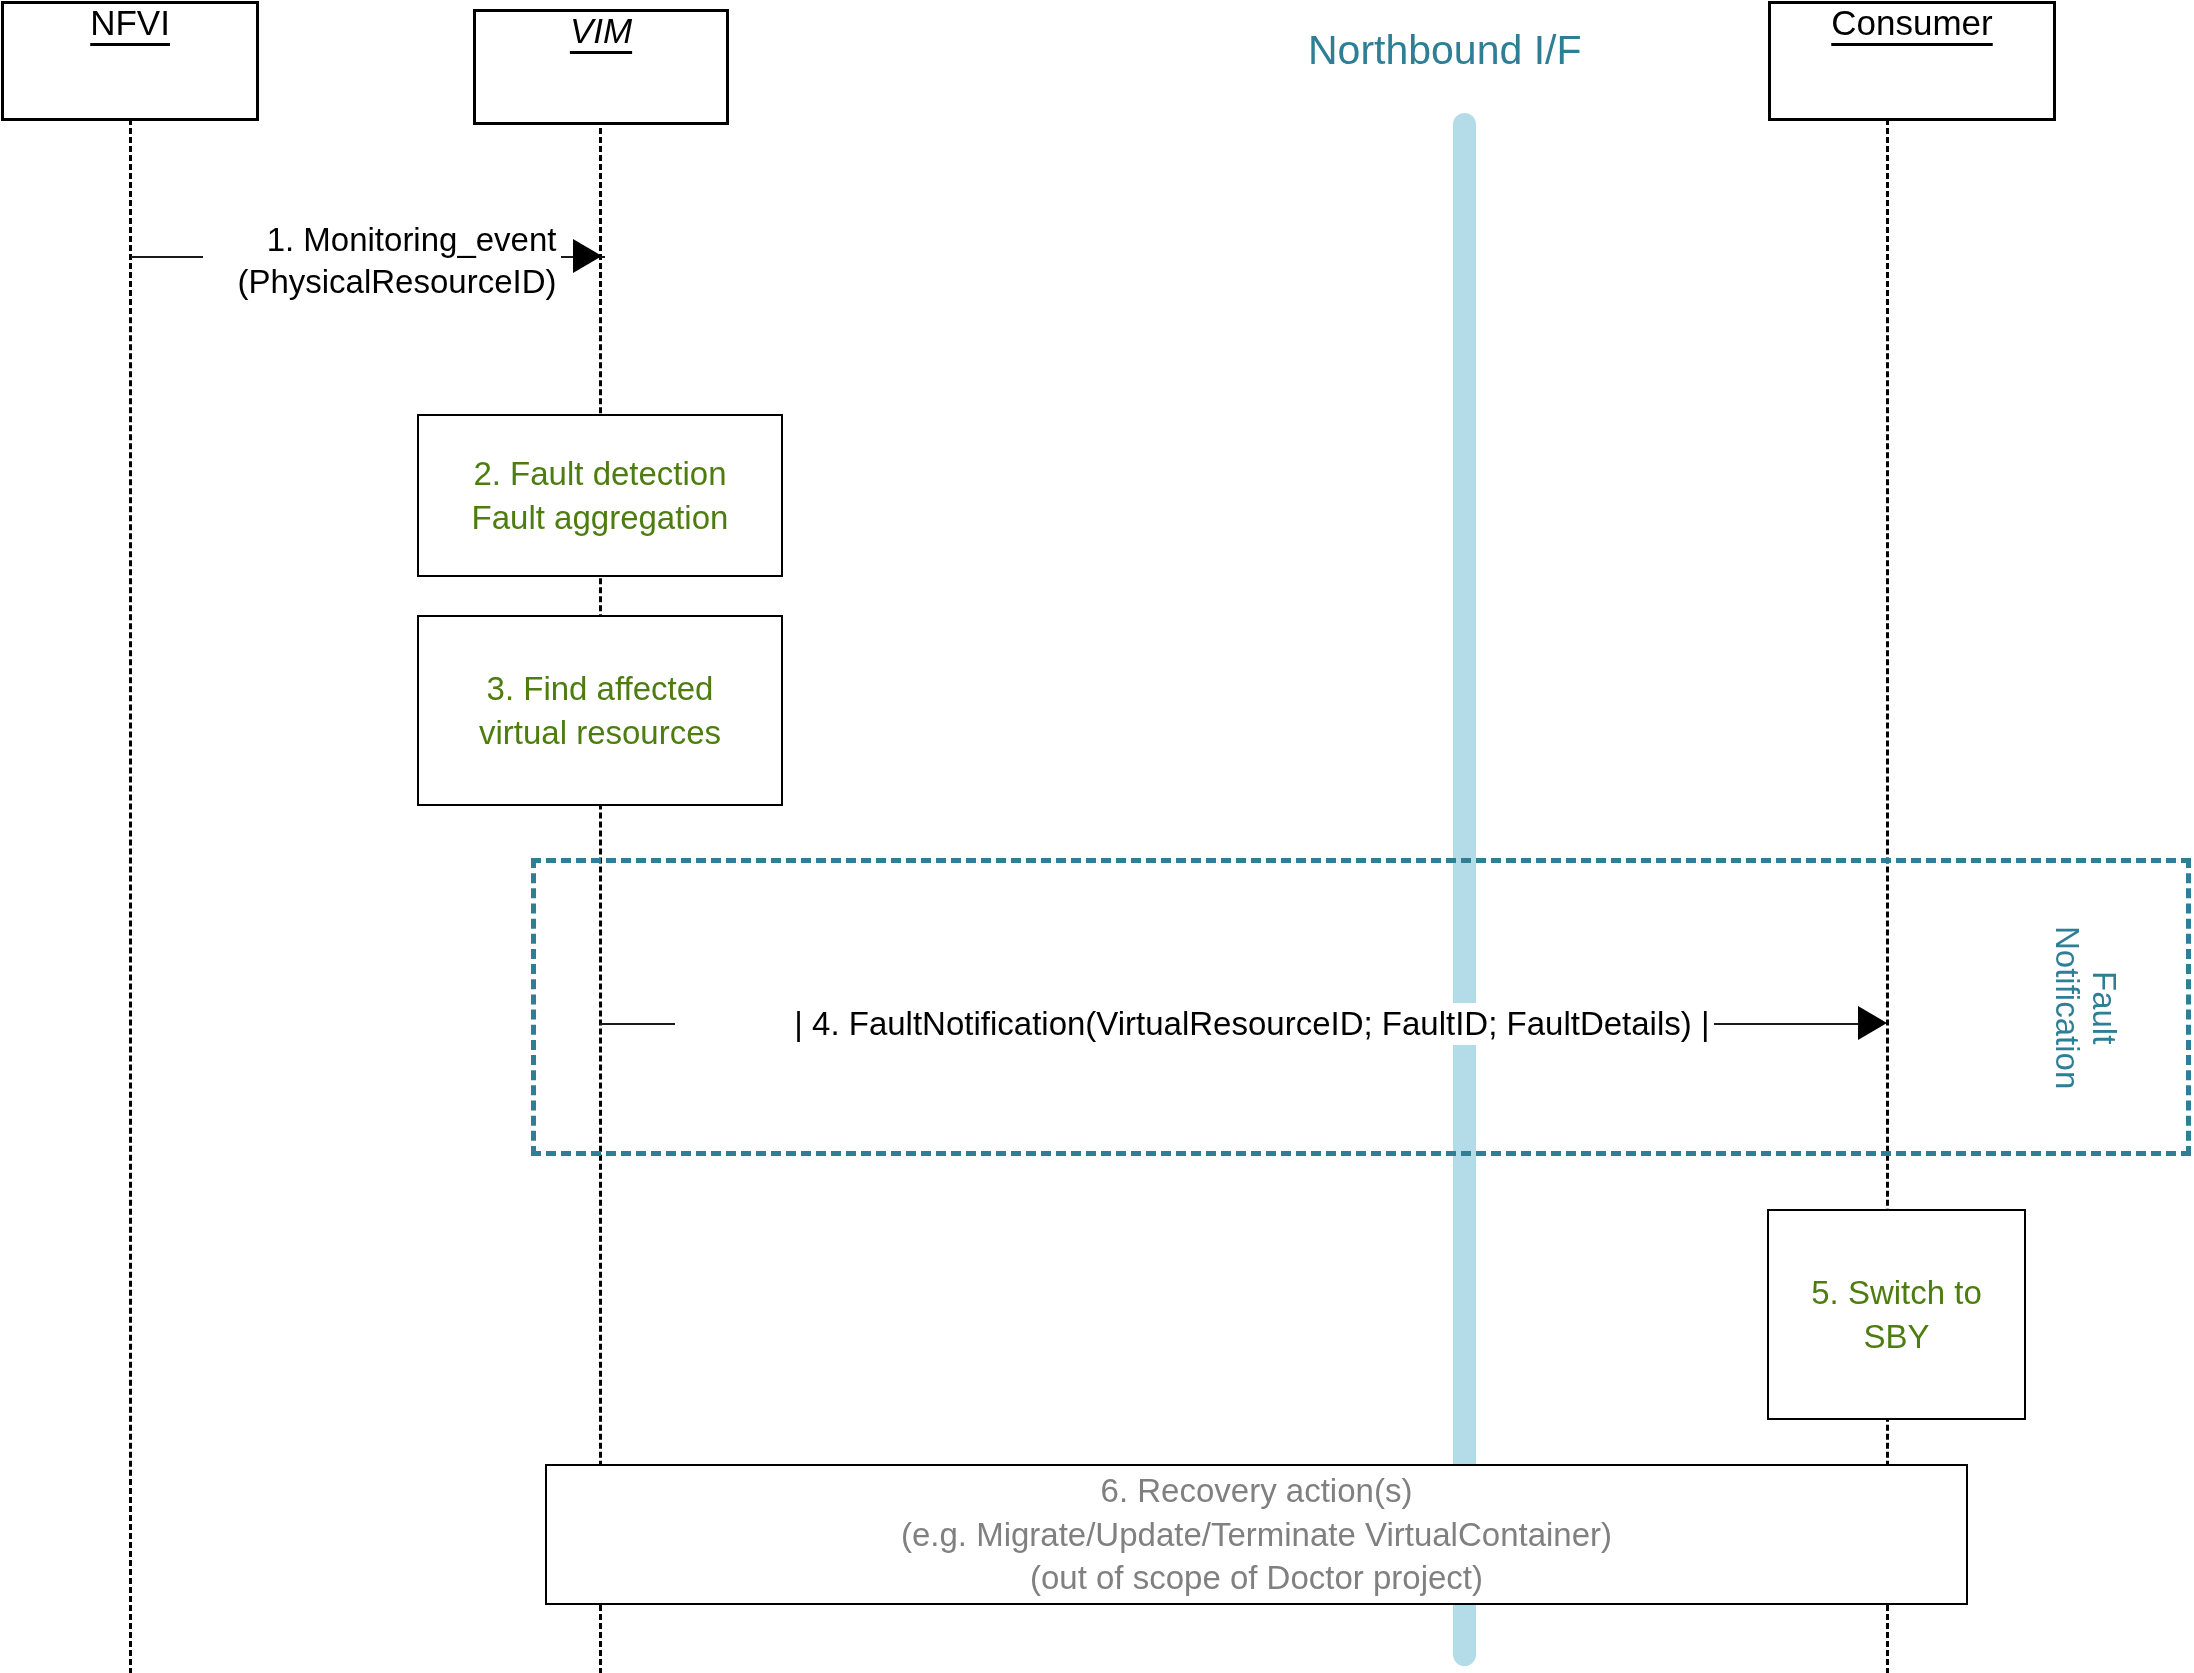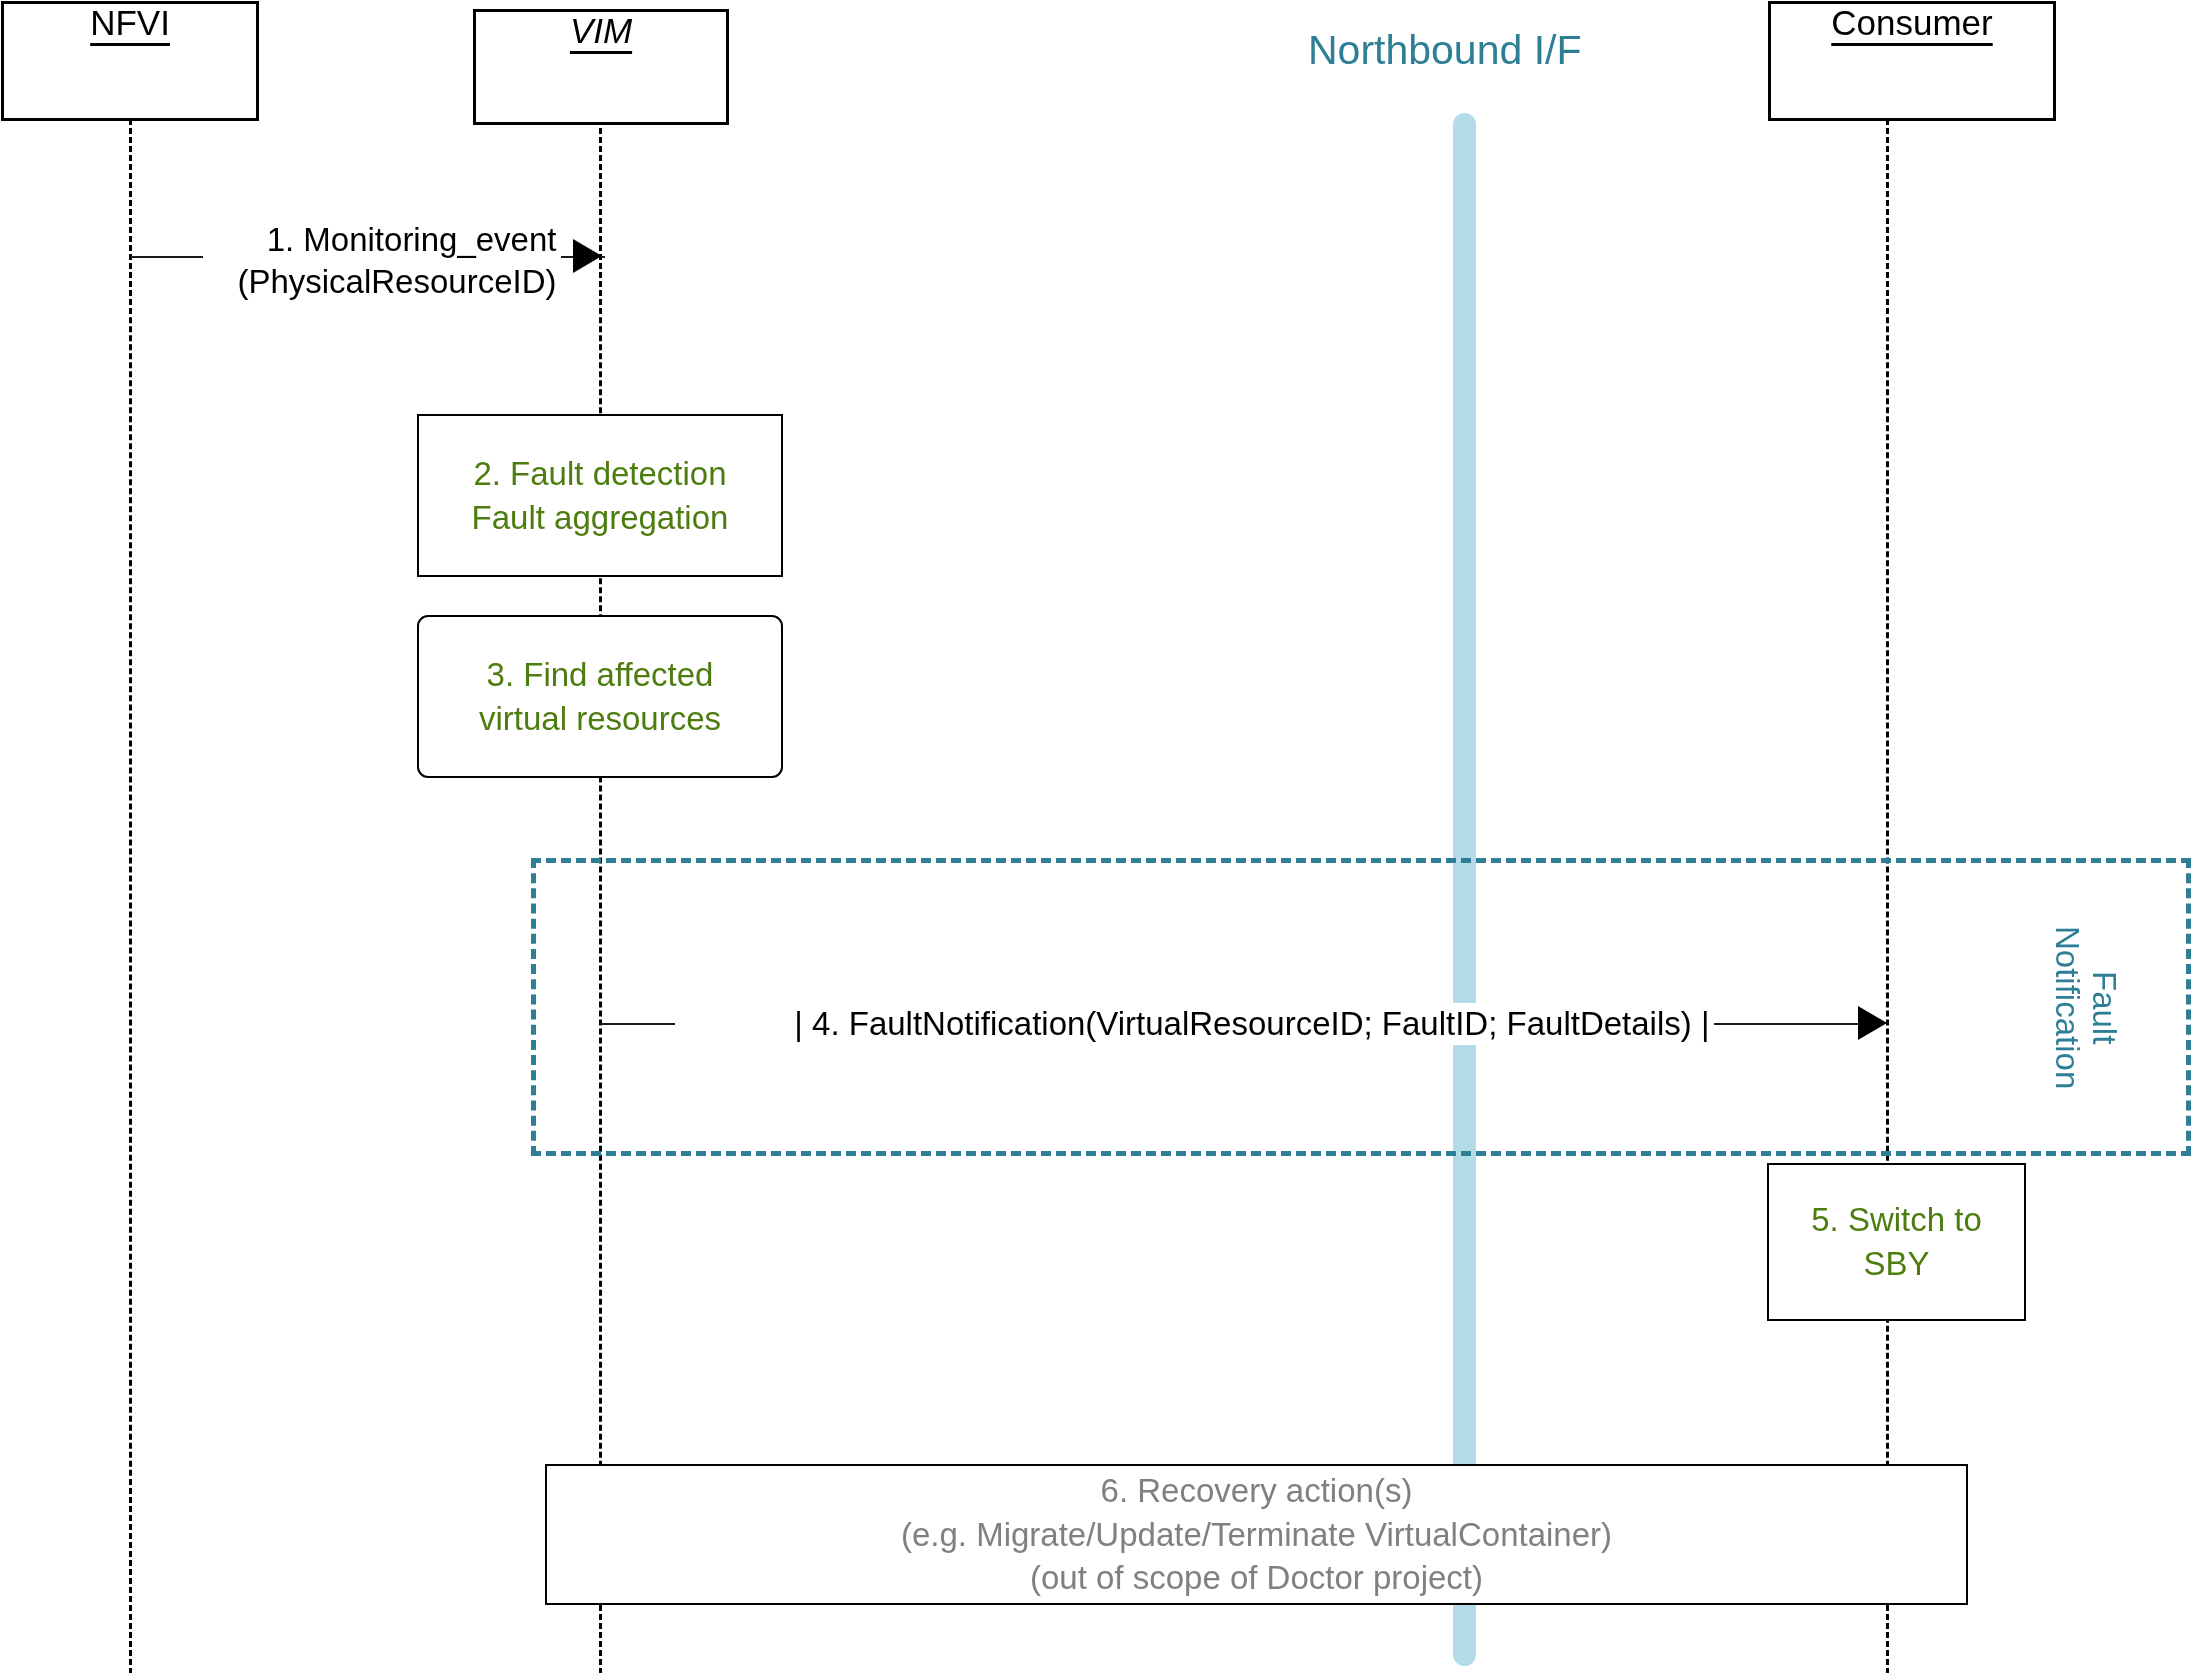--- a/index.html
+++ b/index.html
@@ -150,35 +150,35 @@
   <div class="msg-line" style="left:549px; top:256px; width:56px;"></div>
   <div class="msg-head" style="left:573px; top:239px;"></div>
   <div class="msg-text" style="left:203px; top:219px; width:349px;">1. Monitoring_event
 (PhysicalResourceID)</div>
 
   <div class="proc-box" style="left:417px; top:414px; width:366px; height:163px;">
     <span class="proc-text">2. Fault detection
 Fault aggregation</span>
   </div>
 
-  <div class="proc-box" style="left:417px; top:615px; width:366px; height:163px;border-radius:11px;">
+  <div class="proc-box" style="left:417px; top:615px; width:366px; height:191px;">
     <span class="proc-text">3. Find affected
 virtual resources</span>
   </div>
 
   <div class="frame" style="left:531px; top:858px; width:1660px; height:298px;"></div>
   <div class="frame-label" style="left:2048px; top:895px; height:225px;">Fault
 Notification</div>
 
   <div class="msg-line" style="left:600px; top:1023px; width:79px;"></div>
   <div class="msg-line" style="left:1699px; top:1023px; width:163px;"></div>
   <div class="msg-head" style="left:1858px; top:1006px;"></div>
   <div class="msg-text" style="left:675px; top:1003px; width:1030px;">| 4. FaultNotification(VirtualResourceID; FaultID; FaultDetails) |</div>
 
-  <div class="proc-box" style="left:1767px; top:1163px; width:259px; height:158px;">
+  <div class="proc-box" style="left:1767px; top:1209px; width:259px; height:211px;">
     <span class="proc-text">5. Switch to
 SBY</span>
   </div>
 
   <div class="proc-box" style="left:545px; top:1436px; width:1423px; height:141px;margin-top:28px;">
     <span class="proc-text muted">6. Recovery action(s)
 (e.g. Migrate/Update/Terminate VirtualContainer)
 (out of scope of Doctor project)</span>
   </div>
 

